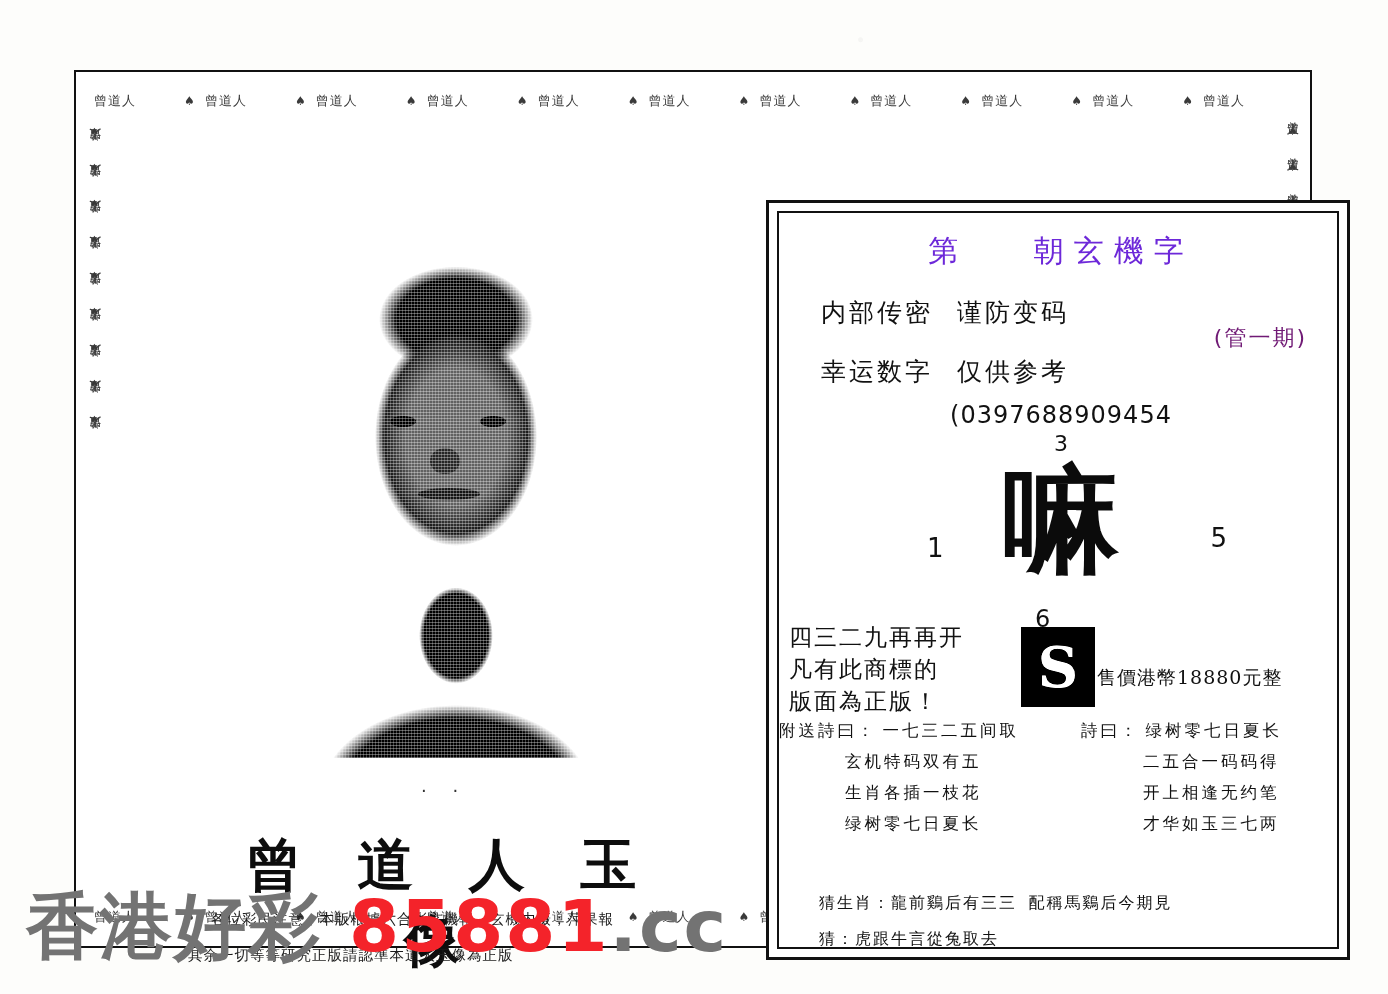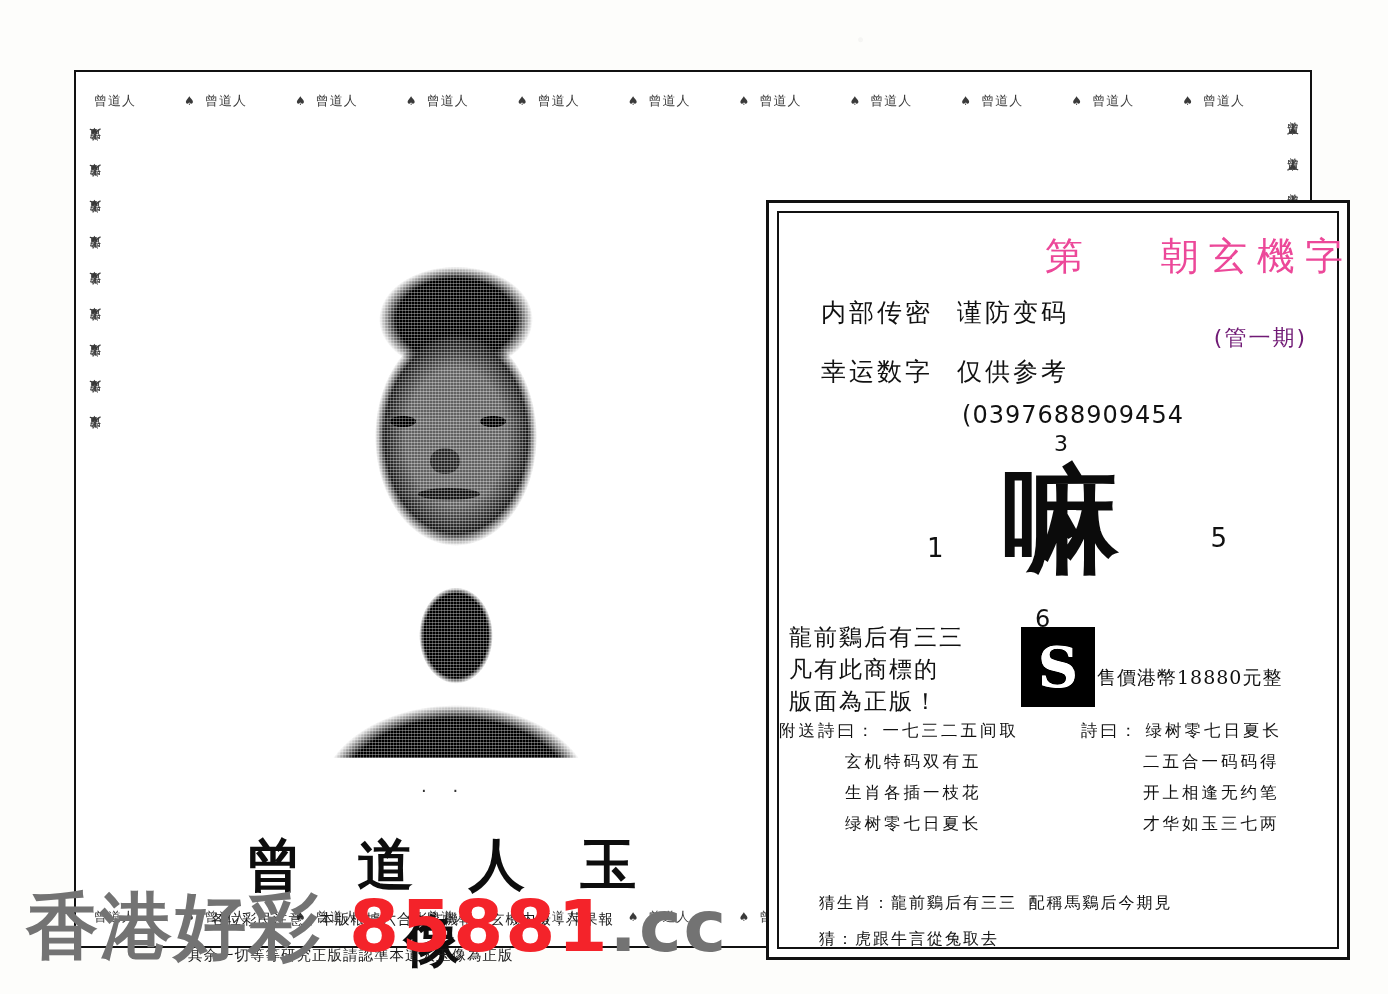--- a/index.html
+++ b/index.html
@@ -161,25 +161,25 @@
   }
   #right-panel .inner {
     position: absolute;
     left: 8px; top: 8px; right: 8px; bottom: 8px;
     border: 2px solid #111;
   }
 
   #panel-title {
     position: absolute;
     left: 0; top: 28px; width: 584px;
-    text-align: right;
-    font-family: "DejaVu Serif", serif;
-    font-size: 38px;
+    text-align: center;
+    font-family: "DejaVu Serif", serif;
+    font-size: 30px;
     letter-spacing: 10px;
-    color: #ec4899;
+    color: #6d28d9;
   }
   .panel-line {
     position: absolute;
     left: 52px;
     font-family: "DejaVu Sans", sans-serif;
     font-size: 25px;
     letter-spacing: 3px;
     color: #111;
   }
   .panel-line .gap { display: inline-block; width: 24px; }
@@ -194,21 +194,20 @@
     letter-spacing: 2px;
   }
 
   #panel-code {
     position: absolute;
     left: 0; top: 198px; width: 584px;
     text-align: center;
     font-size: 24px;
     letter-spacing: 1px;
     color: #111;
-    padding-left: 12px;
   }
   #panel-code-tail {
     position: absolute;
     left: 0; top: 228px; width: 584px;
     text-align: center;
     font-size: 22px;
     color: #111;
   }
 
   #big-char {
@@ -443,21 +442,21 @@
 
       <div id="panel-code">(0397688909454</div>
       <div id="panel-code-tail">3</div>
 
       <div id="big-char">嘛</div>
       <div class="corner-num cn-left">1</div>
       <div class="corner-num cn-right">5</div>
       <div class="corner-num cn-bottom">6</div>
 
       <div id="seal-note">
-        <div>龍前鷄后有三三</div>
+        <div>四三二九再再开</div>
         <div>凡有此商標的</div>
         <div>版面為正版！</div>
       </div>
 
       <div id="stamp">S</div>
       <div id="price">售價港幣18880元整</div>
 
       <div class="poem-block" id="poem-left">
         <div><span class="poem-label">附送詩曰：</span><span>一七三二五间取</span></div>
         <div class="poem-indent"><span>玄机特码双有五</span></div>

